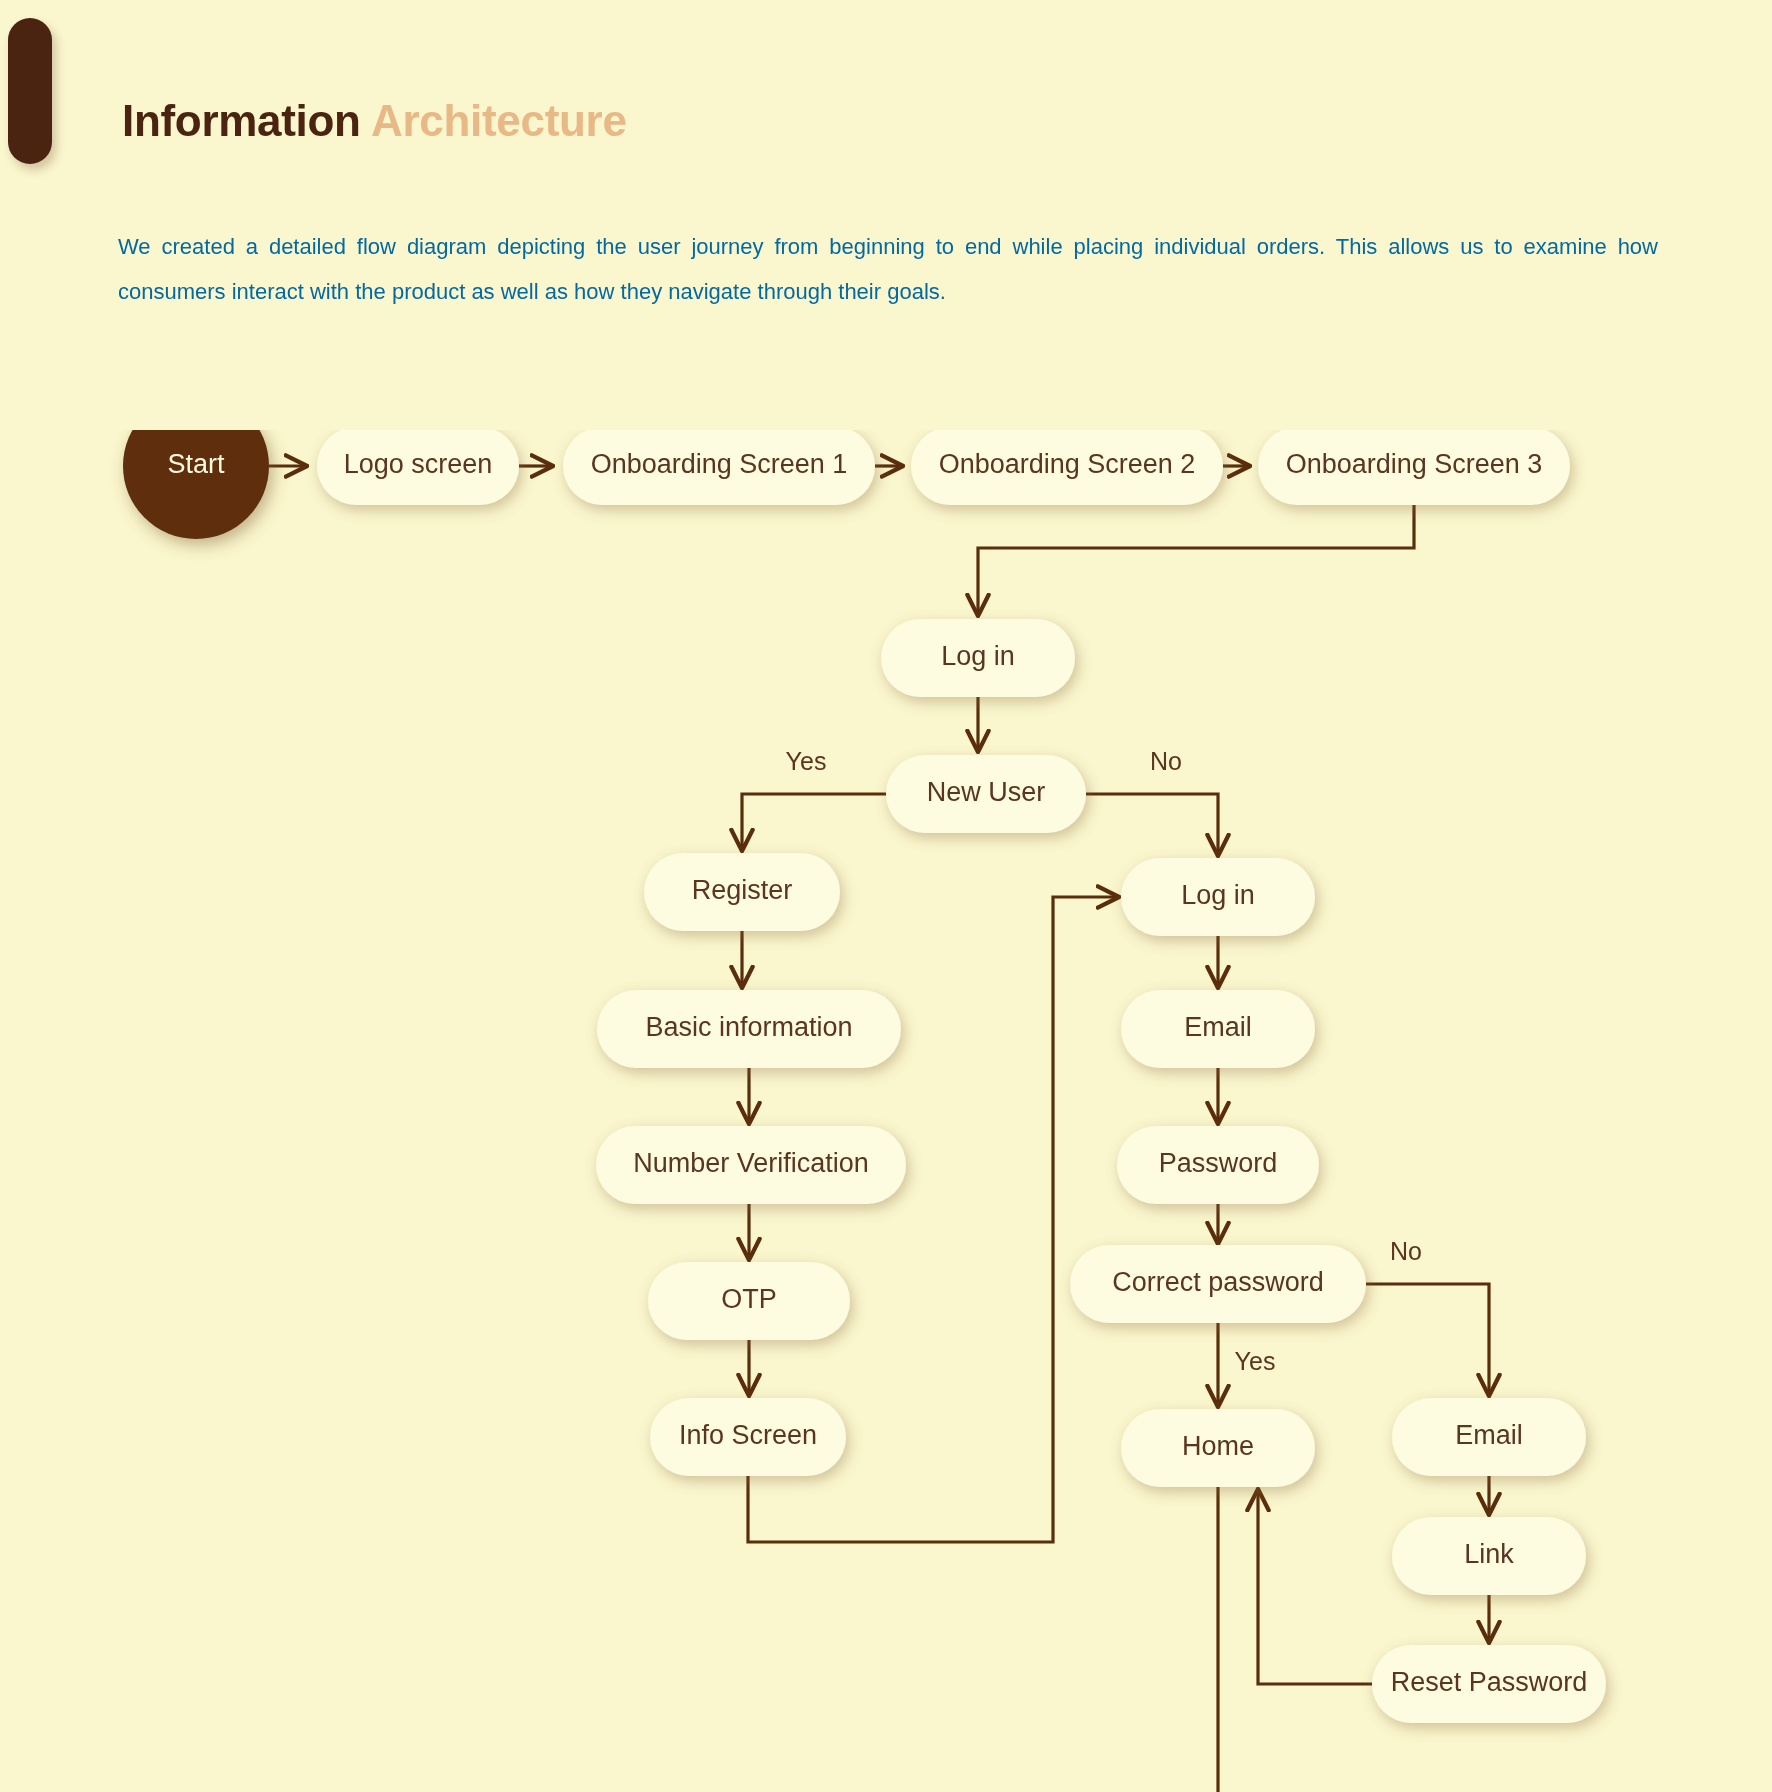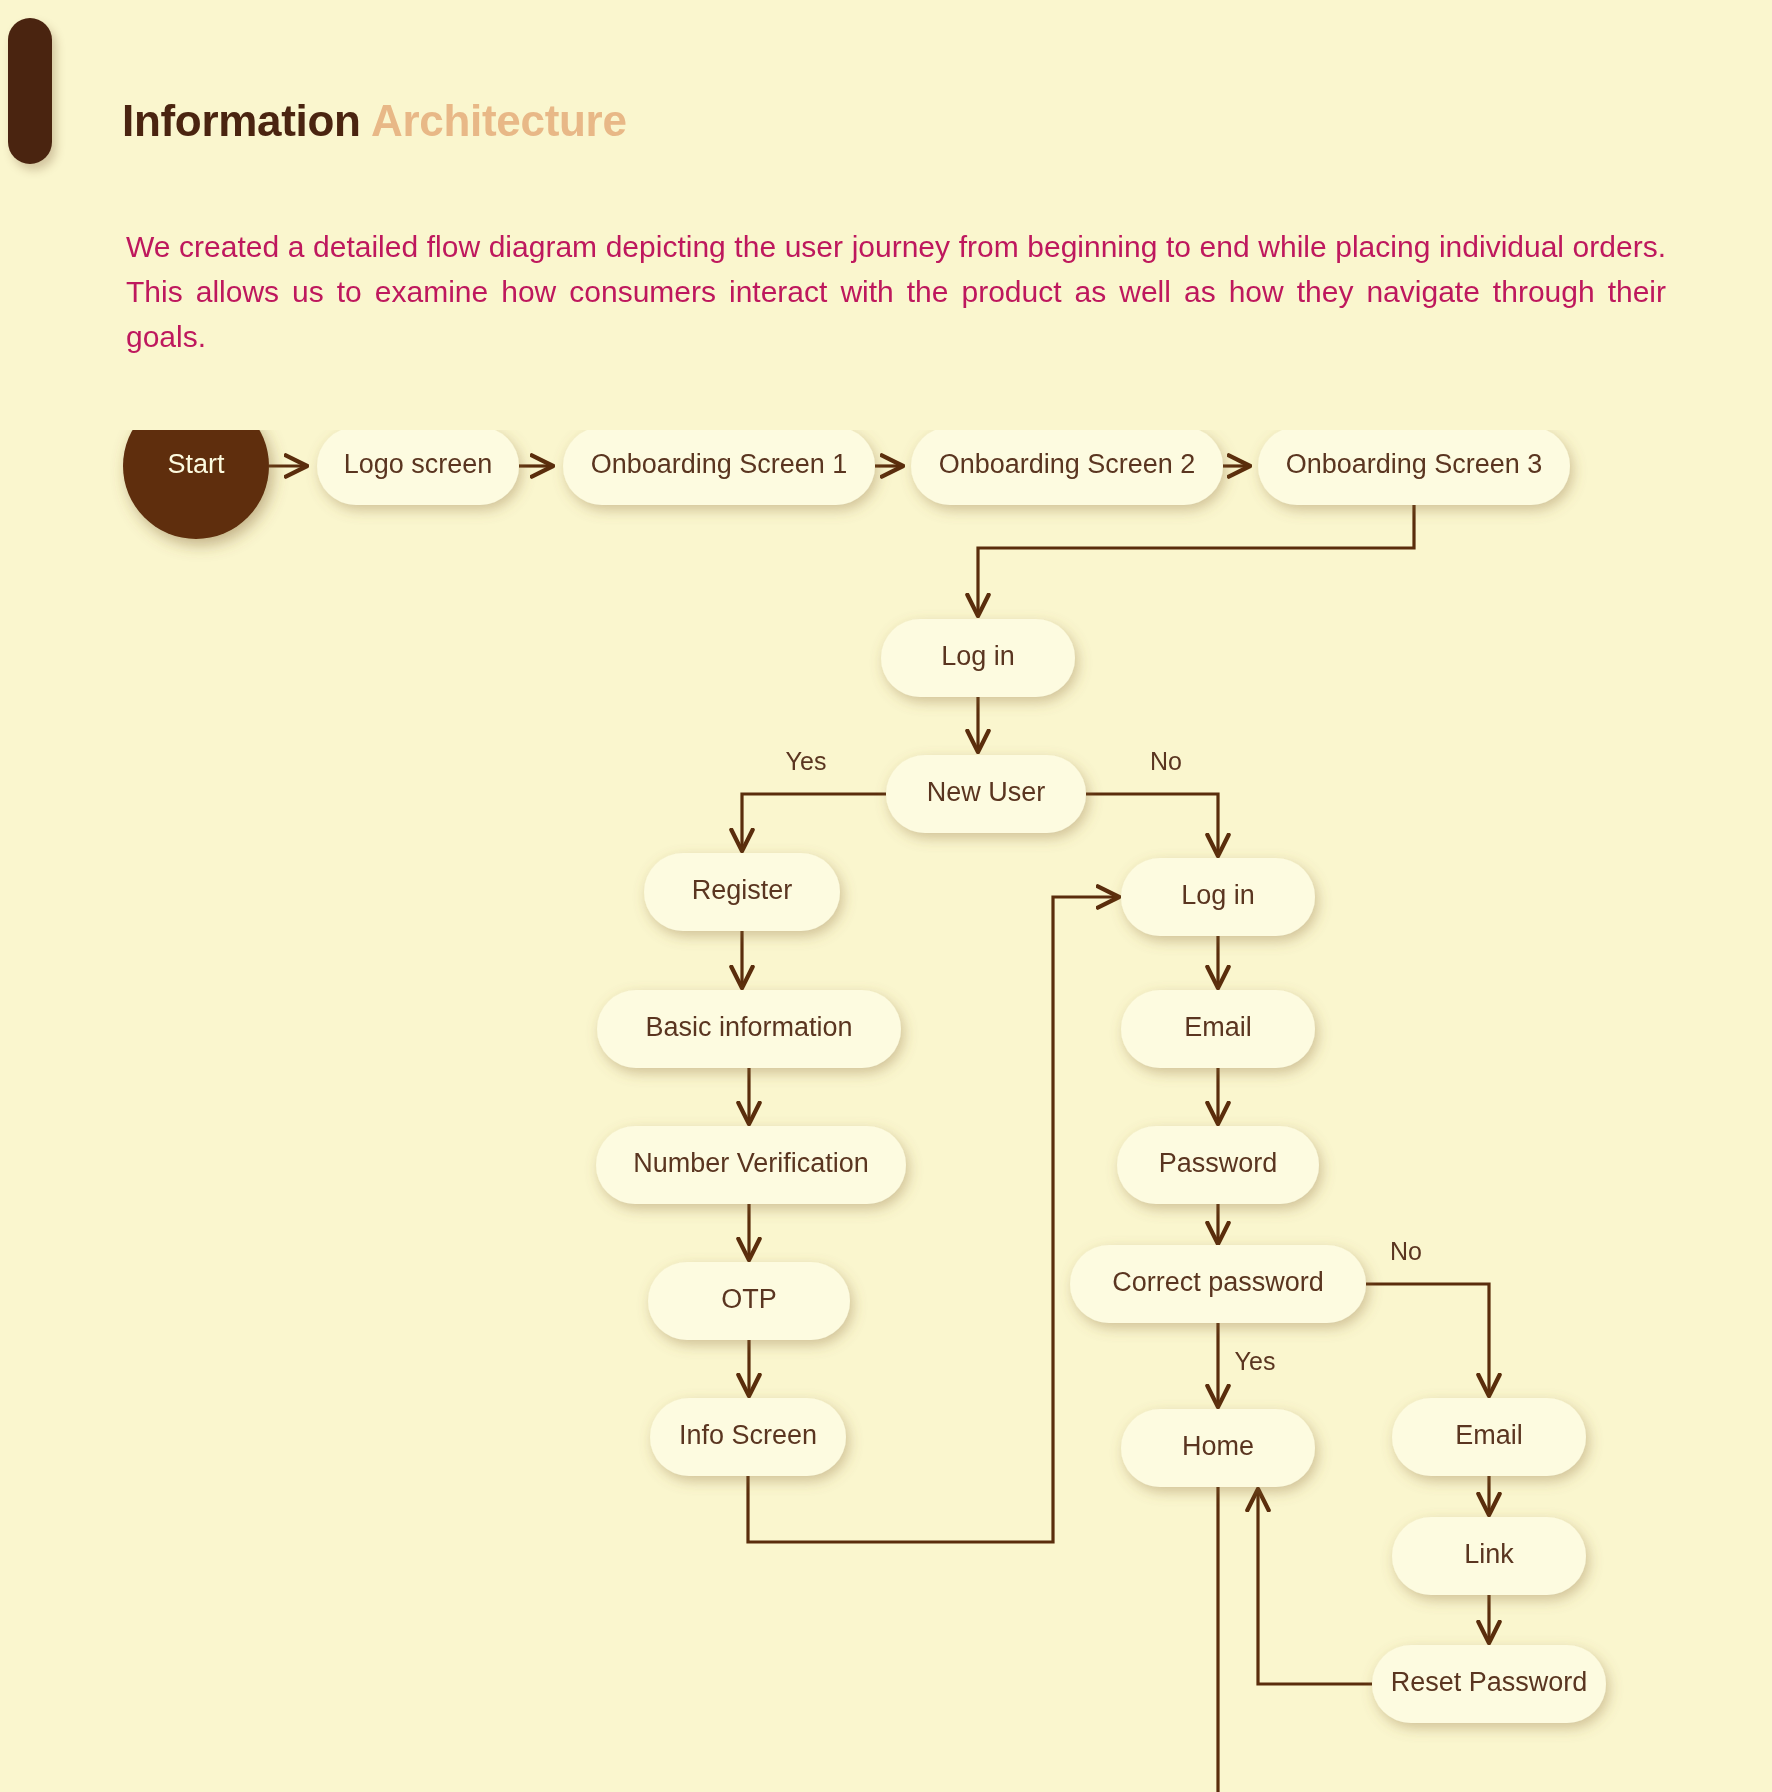--- a/index.html
+++ b/index.html
@@ -18,22 +18,22 @@
   }
   .page-title{
     position:absolute;left:122px;top:60px;
     font-size:44px;font-weight:bold;letter-spacing:-0.3px;
     white-space:nowrap;
     margin-top:36px;
   }
   .title-primary{color:#4A2410;}
   .title-accent{color:#E8B887;}
   .intro-text{
-    position:absolute;left:126px;top:224px;width:1540px;
-    font-size:30px;line-height:45px;color:#be185d;
+    position:absolute;left:118px;top:224px;width:1540px;
+    font-size:22px;line-height:45px;color:#0369a1;
     text-align:justify;text-justify:inter-word;
   }
   .flow-wrap{position:absolute;left:0;top:430px;width:1772px;height:1370px;}
   svg.flow{display:block;width:1772px;height:1370px;}
   .nd-rect{fill:#FDFBE0;stroke:none;}
   .nd-start{fill:#5E2D0C;}
   .nd-label{
     font-family:"Liberation Sans", sans-serif;
     font-size:27px;fill:#5A3520;text-anchor:middle;
     dominant-baseline:middle;

